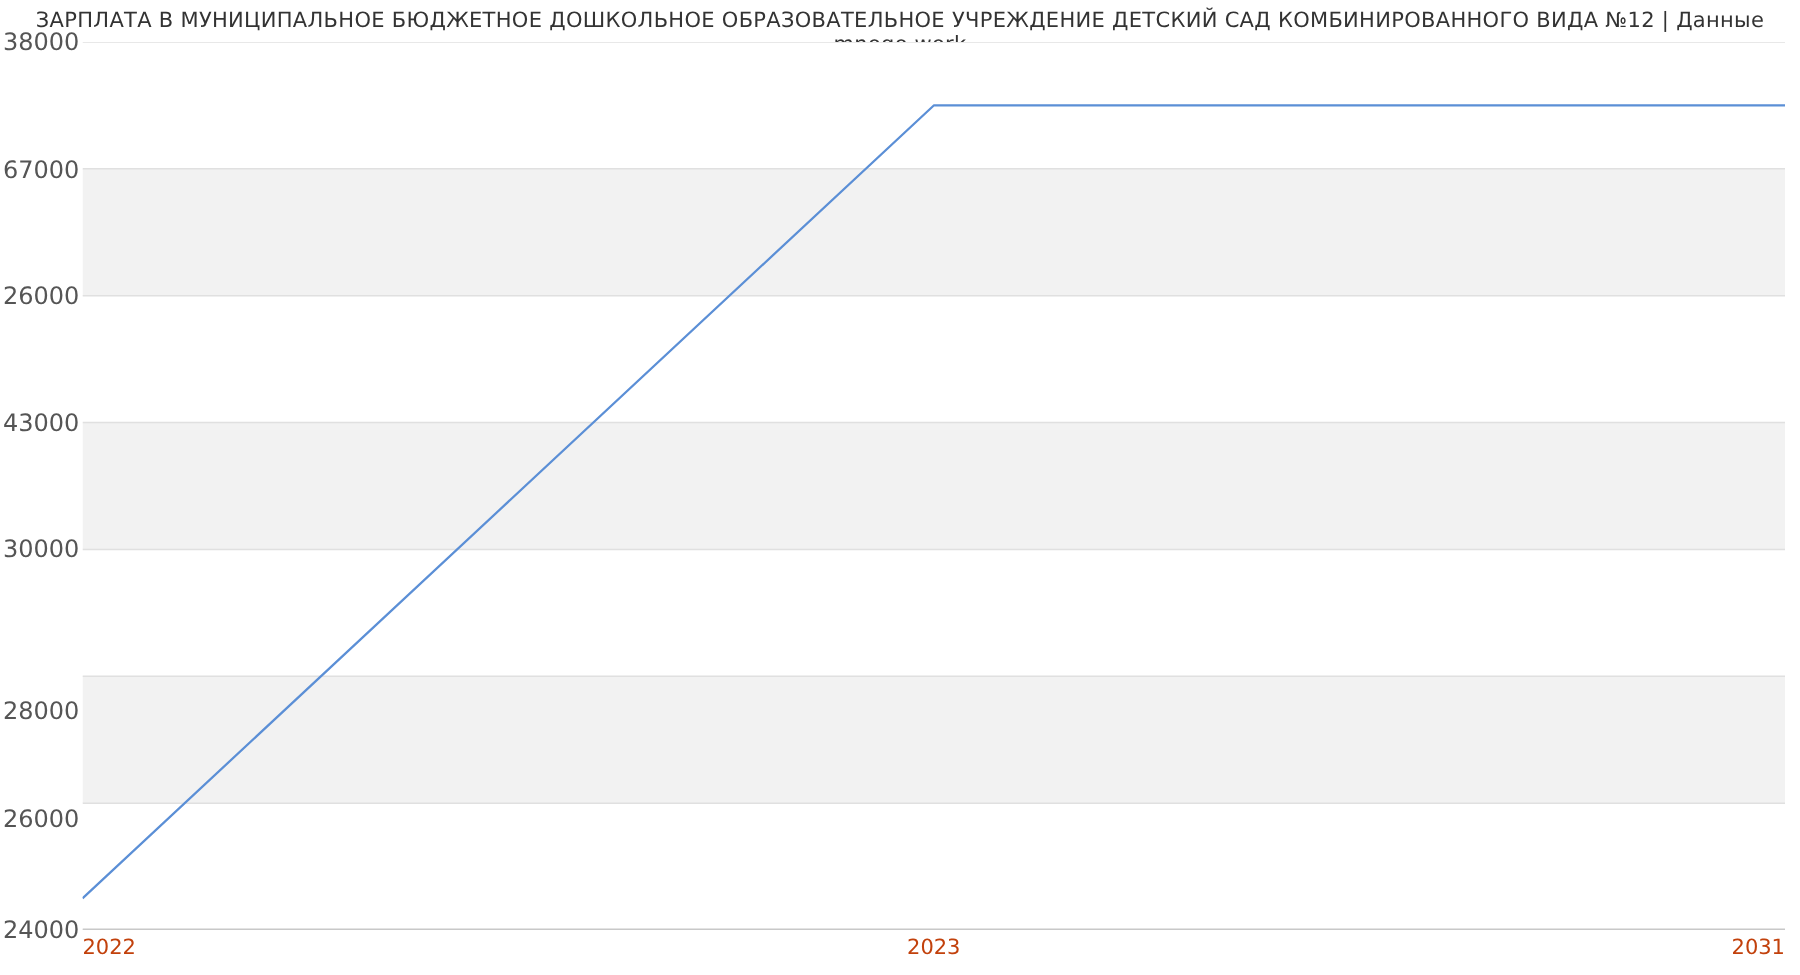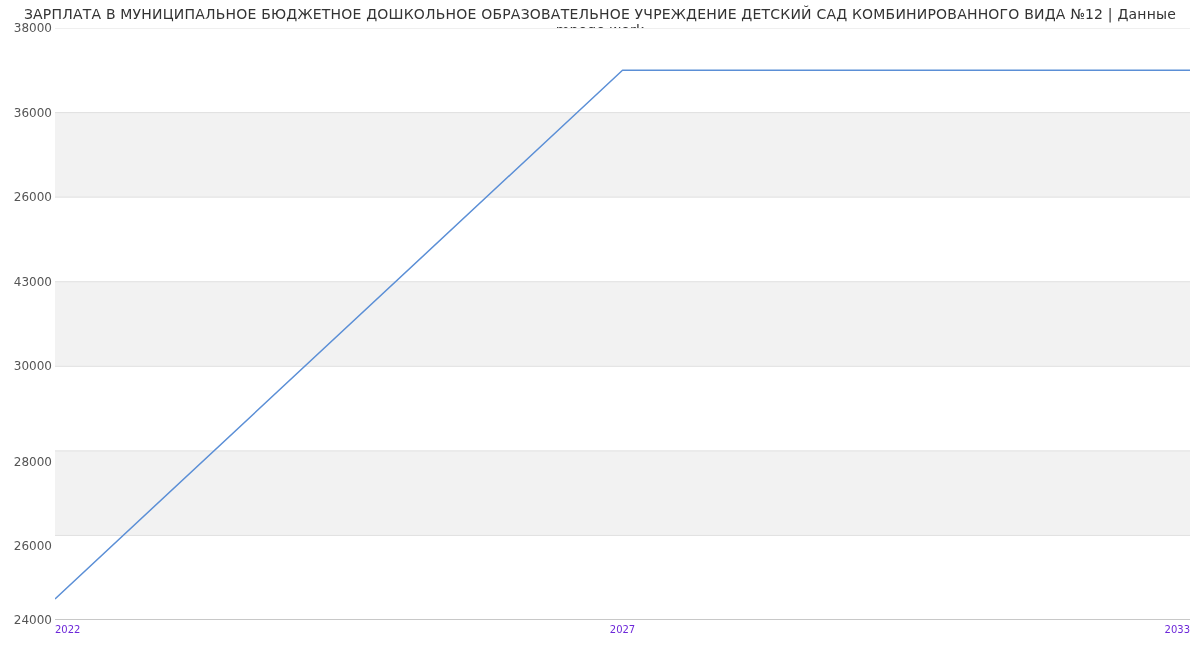--- a/index.html
+++ b/index.html
@@ -34,54 +34,54 @@
     height: 592px;
   }
   .plot-area svg {
     display: block;
   }
   .y-tick-label {
     position: absolute;
     right: 1148px; 
     width: 50px;
     text-align: right;
-    font-size: 12px;
+    font-size: 16px;
     color: #555555;
     transform: translateY(-50%);
   }
   .x-tick-label {
     position: absolute;
     top: 624px;
-    font-size: 10px;
-    color: #6d28d9;
+    font-size: 14px;
+    color: #c2410c;
     transform: translateX(-50%);
     white-space: nowrap;
   }
   .x-tick-label.left-edge { transform: none; }
   .x-tick-label.right-edge { transform: translateX(-100%); }
 </style>
 </head>
 <body>
 
 <div class="chart-wrap">
 
   <div class="chart-title">ЗАРПЛАТА В МУНИЦИПАЛЬНОЕ БЮДЖЕТНОЕ ДОШКОЛЬНОЕ ОБРАЗОВАТЕЛЬНОЕ УЧРЕЖДЕНИЕ ДЕТСКИЙ САД КОМБИНИРОВАННОГО ВИДА №12 | Данные mnogo.work</div>
 
   <div class="y-tick-label" style="top:620px">24000</div>
   <div class="y-tick-label" style="top:546px">26000</div>
-  <div class="y-tick-label" style="top:462px">28000</div>
+  <div class="y-tick-label" style="top:474px">28000</div>
   <div class="y-tick-label" style="top:366.3px">30000</div>
   <div class="y-tick-label" style="top:281.7px">43000</div>
   <div class="y-tick-label" style="top:197.1px">26000</div>
-  <div class="y-tick-label" style="top:112.6px">36000</div>
+  <div class="y-tick-label" style="top:112.6px">67000</div>
   <div class="y-tick-label" style="top:28px">38000</div>
 
   <div class="x-tick-label left-edge" style="left:55px">2022</div>
-  <div class="x-tick-label" style="left:622.5px">2027</div>
-  <div class="x-tick-label right-edge" style="left:1190px">2033</div>
+  <div class="x-tick-label" style="left:622.5px">2023</div>
+  <div class="x-tick-label right-edge" style="left:1190px">2031</div>
 
   <div class="plot-area">
     <svg id="chart-svg" width="1135" height="592" viewBox="0 0 1135 592">
         <rect x="0" y="507.42857142857144" width="1135" height="84.57142857142856" fill="#ffffff"></rect>
         <rect x="0" y="422.8571428571429" width="1135" height="84.57142857142856" fill="#f2f2f2"></rect>
         <rect x="0" y="338.28571428571433" width="1135" height="84.57142857142856" fill="#ffffff"></rect>
         <rect x="0" y="253.71428571428572" width="1135" height="84.57142857142861" fill="#f2f2f2"></rect>
         <rect x="0" y="169.1428571428571" width="1135" height="84.57142857142861" fill="#ffffff"></rect>
         <rect x="0" y="84.57142857142861" width="1135" height="84.5714285714285" fill="#f2f2f2"></rect>
         <rect x="0" y="0" width="1135" height="84.57142857142861" fill="#ffffff"></rect>

